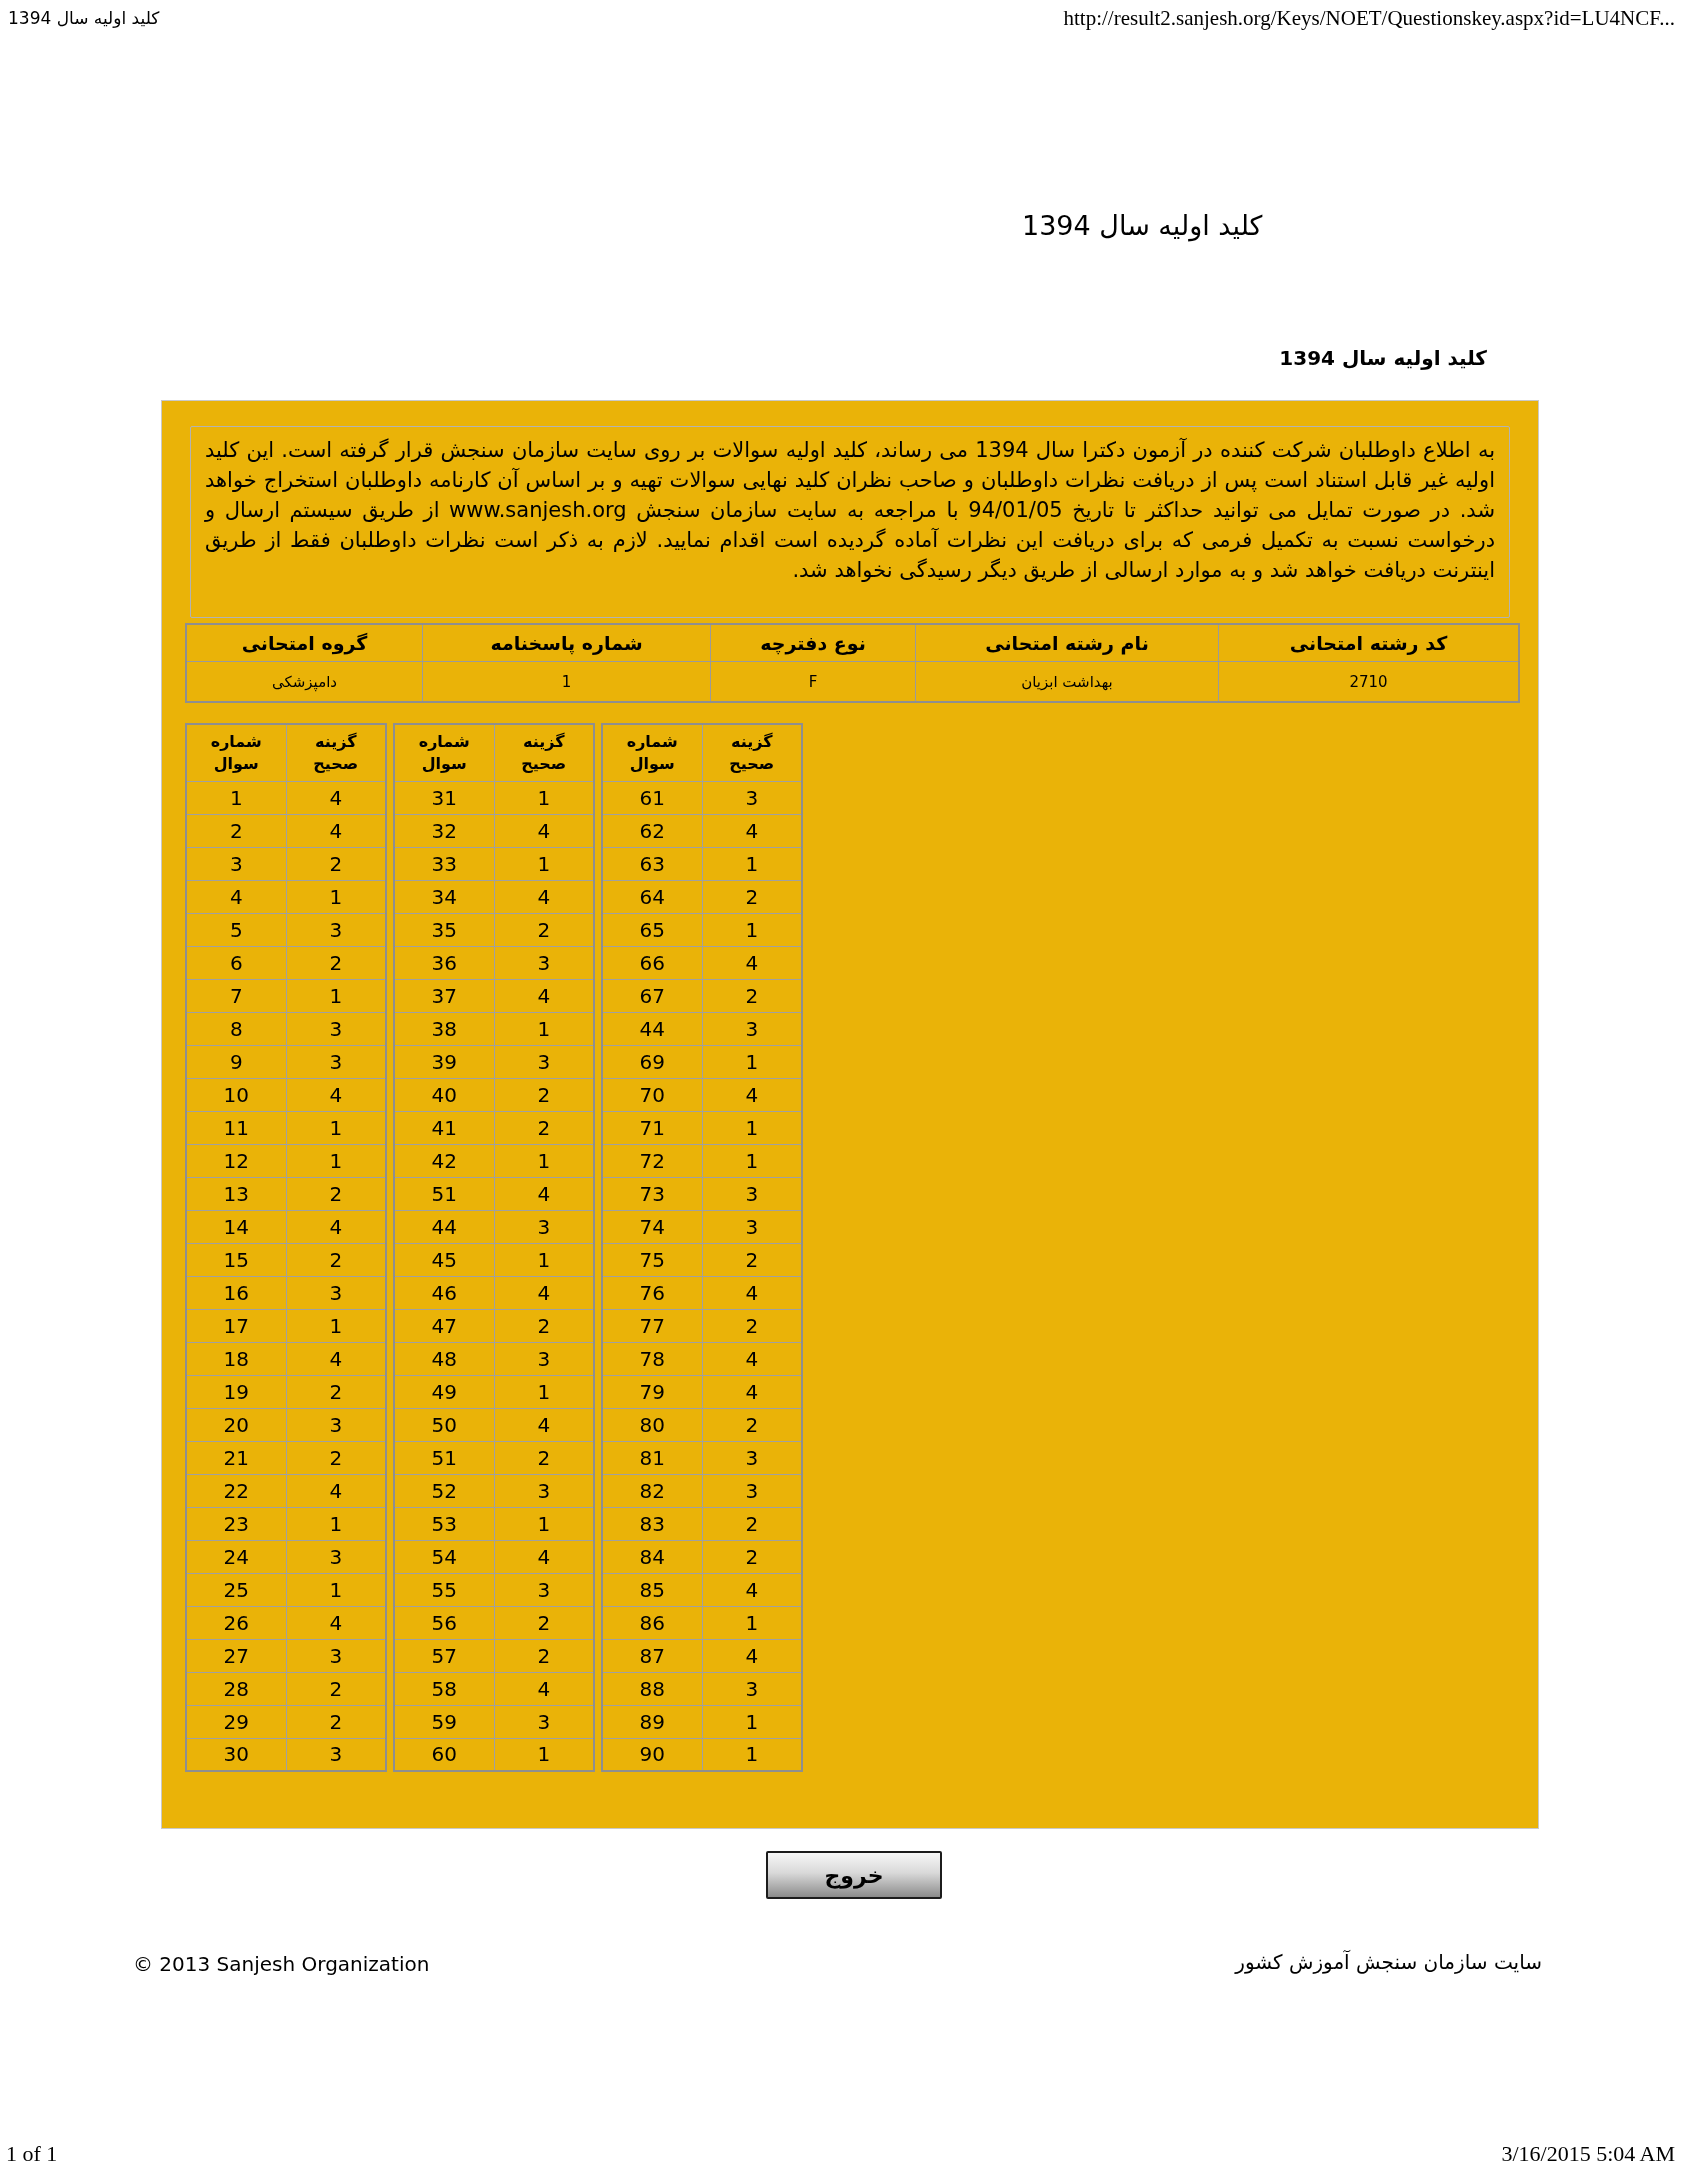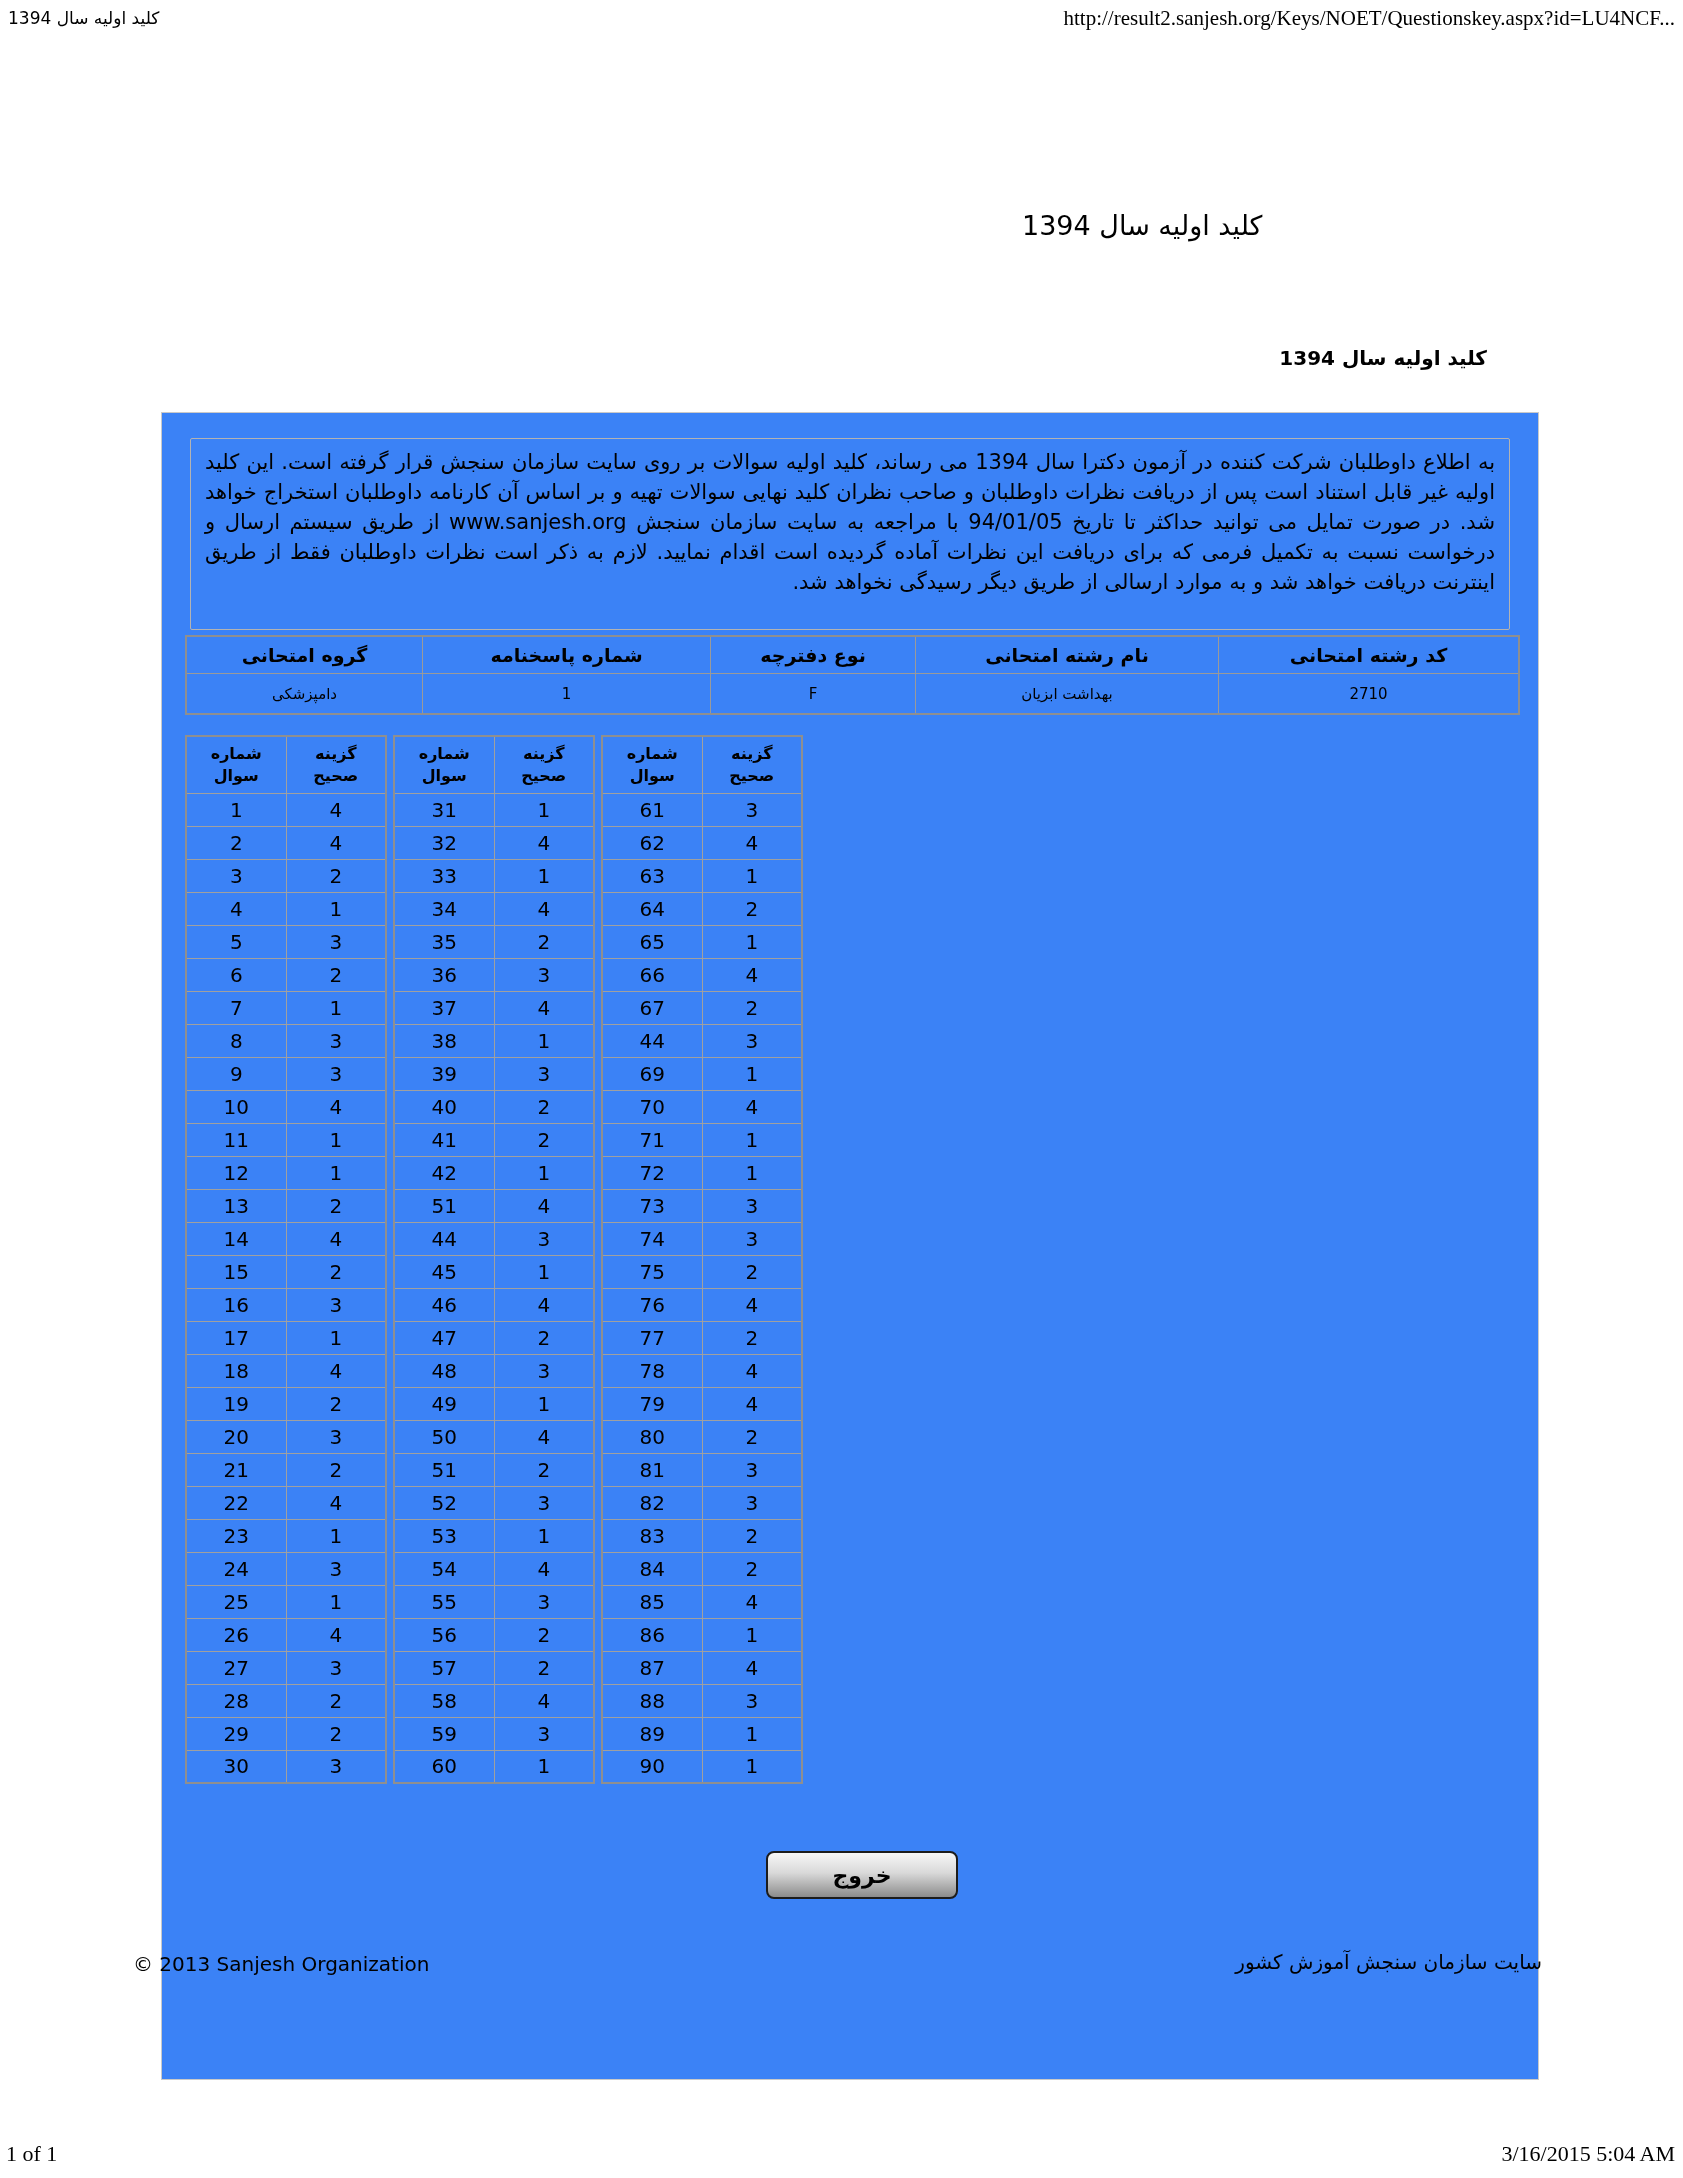--- a/index.html
+++ b/index.html
@@ -19,22 +19,22 @@
     font-size:22px;font-family:"Liberation Serif","DejaVu Serif",serif;}
   .pf-left{position:absolute;left:0;top:0;}
   .pf-right{position:absolute;right:0;top:0;}
 
   
   .main-title{position:absolute;left:1022px;top:210px;font-size:27px;direction:rtl;}
   .sub-title{position:absolute;right:196px;top:346px;font-size:20px;font-weight:bold;direction:rtl;}
 
   
   .container{
-    position:absolute;left:161px;top:412px;width:1378px;height:1668px;
-    border:1px solid #c9c9c9;background:#3b82f6;box-sizing:border-box;
+    position:absolute;left:161px;top:400px;width:1378px;height:1429px;
+    border:1px solid #c9c9c9;background:#eab308;box-sizing:border-box;
   }
 
   
   .notice{
     position:absolute;left:28px;right:28px;top:25px;height:192px;
     border:1px solid #b3b3b3;border-radius:2px;box-sizing:border-box;
     padding:8px 14px 6px 14px;
     direction:rtl;text-align:justify;
     font-size:21px;line-height:30px;
     overflow:hidden;
@@ -71,23 +71,23 @@
     width:100px;box-sizing:border-box;
   }
   .ans th{
     height:57px;font-size:16px;font-weight:bold;
     white-space:pre-line;line-height:1.35;direction:rtl;
   }
   .ans td{height:33px;font-size:20px;}
 
   
   .exit{
-    position:absolute;left:766px;top:1851px;width:192px;height:48px;
+    position:absolute;left:766px;top:1851px;width:176px;height:48px;
     background:linear-gradient(to bottom,#f7f7f7 0%,#d9d9d9 45%,#a8a8a8 80%,#8b8b8b 100%);
-    border:2px solid #1c1c1c;border-radius:8px;
+    border:2px solid #1c1c1c;border-radius:2px;
     font-family:"DejaVu Sans",sans-serif;
     font-size:22px;font-weight:bold;color:#000;
     direction:rtl;cursor:pointer;
   }
 
   
   .f-left{position:absolute;left:133px;top:1952px;font-size:20px;}
   .f-right{position:absolute;right:141px;top:1950px;font-size:20px;direction:rtl;}
 </style>
 </head>

